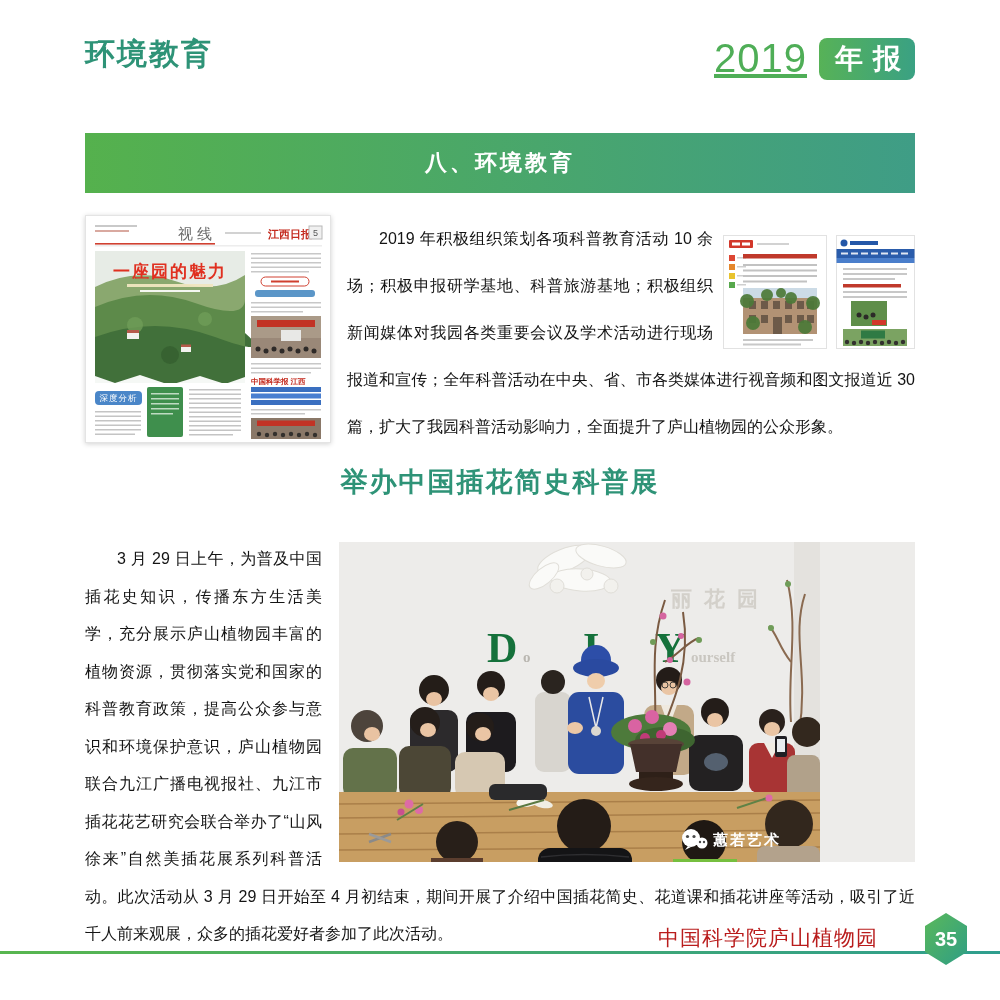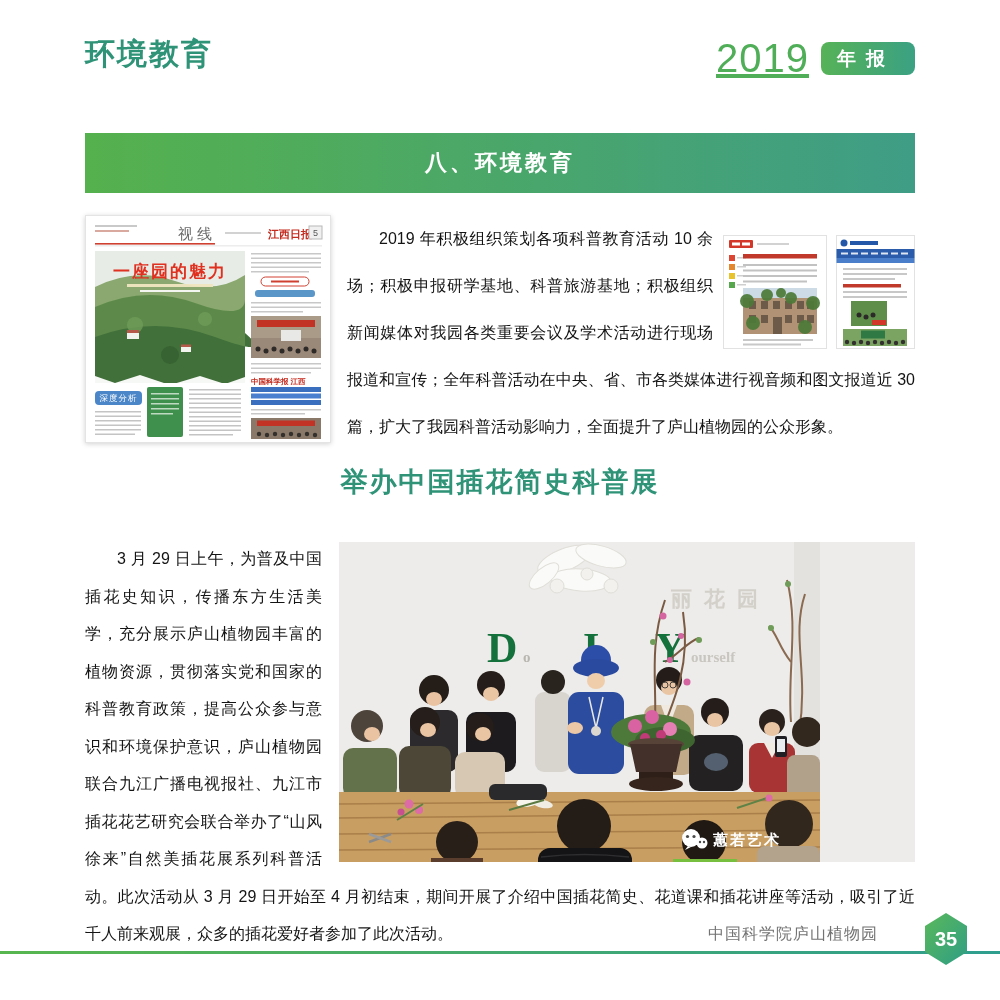--- a/index.html
+++ b/index.html
@@ -5,21 +5,21 @@
   html,body{margin:0;padding:0;background:#ffffff;}
   body{width:1000px;height:1000px;position:relative;overflow:hidden;
        font-family:"Liberation Sans","DejaVu Sans",sans-serif;color:#111;}
 
   
   .hdr-left{position:absolute;left:85px;top:34px;font-family:"Liberation Serif","DejaVu Serif",serif;
             font-size:30px;font-weight:bold;color:#2e9377;letter-spacing:2px;}
   .hdr-right{position:absolute;right:85px;top:36px;display:flex;align-items:center;}
   .hdr-year{font-size:40px;color:#4fae57;font-weight:500;letter-spacing:1px;text-decoration:underline;}
   .hdr-badge{margin-left:12px;background:linear-gradient(90deg,#57b257,#3aa183);color:#fff;
-             font-size:19px;font-weight:bold;letter-spacing:10px;padding:7px 20px 7px 16px;
+             font-size:28px;font-weight:bold;letter-spacing:10px;padding:7px 4px 7px 16px;
              border-radius:8px;line-height:1;}
 
   
   .banner{position:absolute;left:85px;top:133px;width:830px;height:60px;
           background:linear-gradient(90deg,#55b14d,#3f9d86);
           display:flex;align-items:center;justify-content:center;}
   .banner span{color:#fff;font-size:22px;font-weight:bold;letter-spacing:3px;}
 
   
   .content{position:absolute;left:85px;top:215px;width:830px;}
@@ -31,21 +31,21 @@
   p.body2{line-height:37.5px;}
   .sec-head{clear:both;margin:14px 0 0;text-align:center;font-size:27px;font-weight:bold;
             color:#2e9377;letter-spacing:2px;
             font-family:"Liberation Serif","DejaVu Serif",serif;}
   .row2{margin-top:40px;}
   .photo-wrap{float:right;width:576px;height:320px;margin:2px 0 0 17px;background:#edecea;}
 
   
   .foot-line{position:absolute;left:0;top:951px;width:1000px;height:3px;
              background:linear-gradient(90deg,#58b64f,#2f9e8e);}
-  .foot-org{position:absolute;right:122px;top:924px;font-size:16px;color:#737373;letter-spacing:1px;}
+  .foot-org{position:absolute;right:122px;top:924px;font-size:21px;color:#b91c1c;letter-spacing:1px;}
   .foot-hex{position:absolute;left:882px;top:913px;padding-left:43px;}
 
   svg{display:block;}
 </style>
 </head>
 <body>
 
 <div class="hdr-left">环境教育</div>
 <div class="hdr-right">
   <span class="hdr-year">2019</span>

